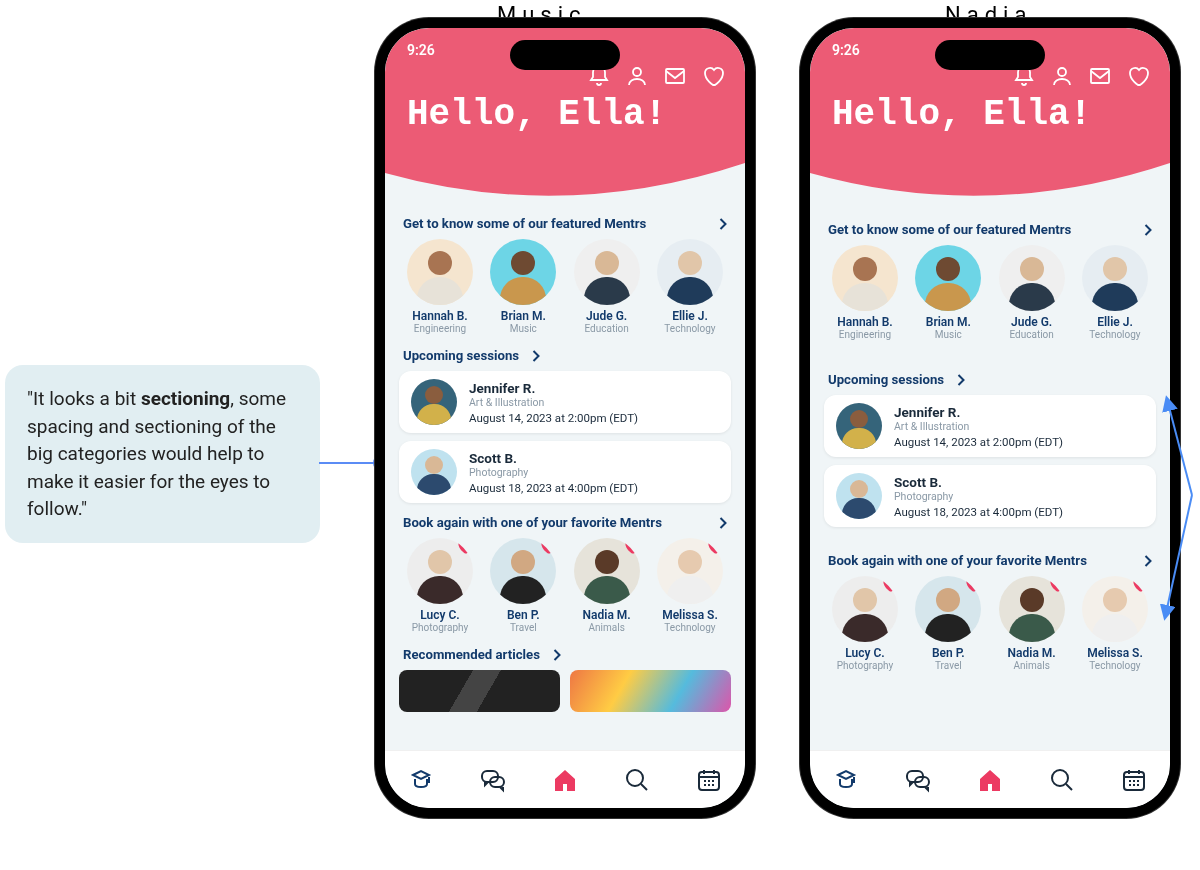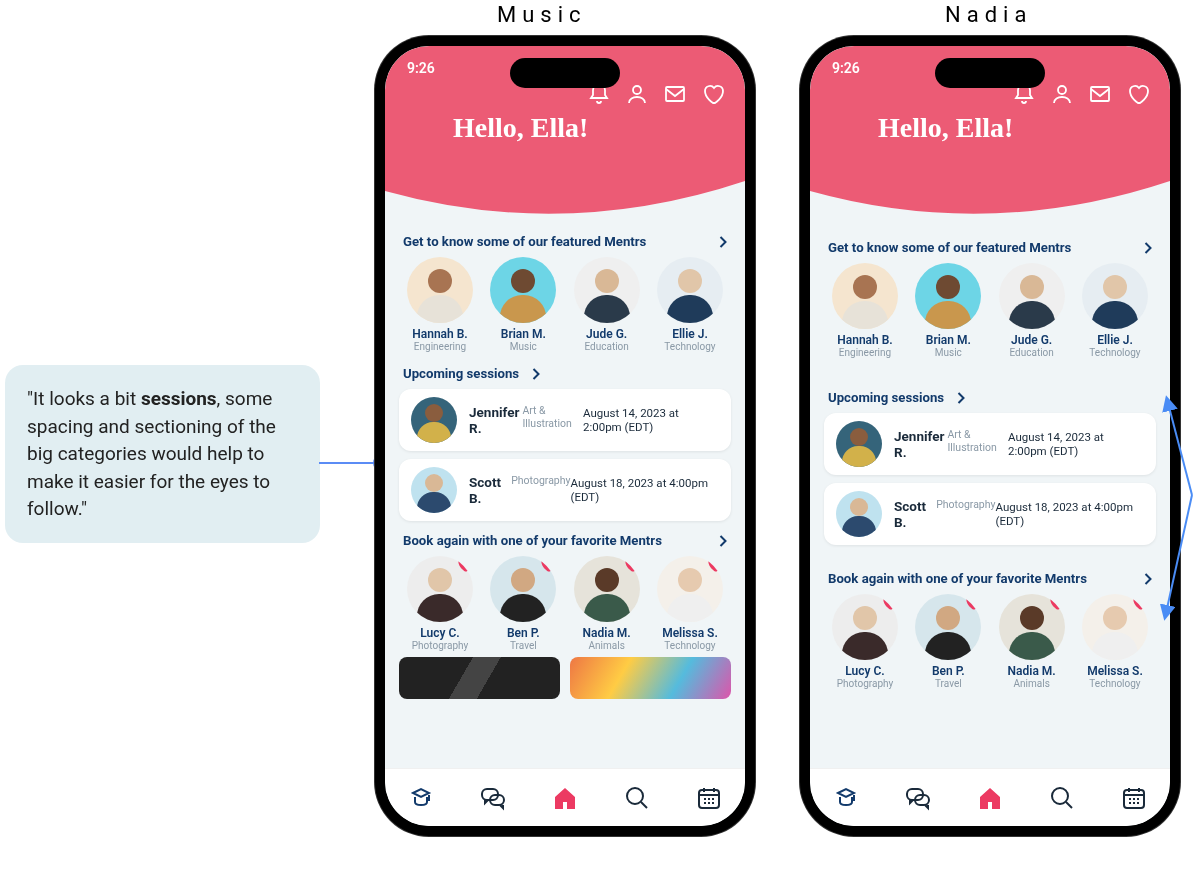--- a/index.html
+++ b/index.html
@@ -15,21 +15,21 @@
   position: absolute; left: 5px; top: 365px; width: 315px;
   background: #e1eef2; border-radius: 18px; padding: 20px 22px;
   font-size: 19px; line-height: 1.45; color: #222;
 }
 .callout b { font-weight: 700; }
 
 .pointer-line { position: absolute; left: 319px; top: 462px; width: 60px; height: 2px; background: #5b8cf5; }
 .pointer-dot { position: absolute; left: 373px; top: 454px; width: 18px; height: 18px; background: #5b8cf5; border-radius: 50%; }
 
 .phone {
-  position: absolute; top: 36px; width: 380px; height: 800px;
+  position: absolute; top: 18px; width: 380px; height: 800px;
   background: #000; border-radius: 54px; padding: 10px;
   box-shadow: 0 0 0 1px #333;
 }
 .phone-before { left: 375px; }
 .phone-after { left: 800px; }
 
 .screen {
   width: 100%; height: 100%; background: #f0f5f7; border-radius: 44px;
   overflow: hidden; position: relative;
 }
@@ -45,21 +45,21 @@
 }
 .header-curve { position: absolute; bottom: -1px; left: 0; right: 0; height: 46px; }
 .header-curve svg { width: 100%; height: 100%; display: block; }
 
 .status-bar { display: flex; justify-content: space-between; align-items: center; padding: 14px 22px 0; font-size: 14px; font-weight: 600; }
 .status-right { display: flex; gap: 4px; align-items: center; }
 
 .header-icons { display: flex; justify-content: flex-end; gap: 14px; padding: 6px 20px 0; }
 .header-icons svg { width: 24px; height: 24px; }
 
-.greeting { font-family: Liberation Serif, serif; font-size: 28px; font-weight: 700; padding: 6px 22px 14px; margin-left: 46px; }
+.greeting { font-family: Liberation Mono, monospace; font-size: 36px; font-weight: 700; padding: 6px 22px 14px; }
 
 .content { padding: 0 14px 0; font-size: 12px; }
 
 .section-header { display: flex; align-items: center; justify-content: space-between; color: #123a6b; font-weight: 700; font-size: 13.2px; padding: 4px 4px 8px; margin-top: 4px; }
 .after .content { padding-top: 6px; }
 .after .section-header { margin-top: 22px; }
 .after .section-header:first-child { margin-top: 4px; }
 
 .chevron-svg { width: 9px; height: 12px; }
 
@@ -74,21 +74,21 @@
 .heart-badge { position: absolute; top: -2px; right: -2px; width: 20px; height: 20px; z-index: 2; }
 .heart-badge svg { width: 100%; height: 100%; }
 
 .session-card {
   background: #fff; border-radius: 12px; padding: 8px 12px; display: flex; gap: 12px; align-items: center;
   margin-bottom: 8px; box-shadow: 0 1px 3px rgba(0,0,0,0.08);
 }
 .session-avatar { width: 46px; height: 46px; border-radius: 50%; background: #ddd; position: relative; overflow: hidden; display: flex; align-items: flex-end; justify-content: center; flex-shrink: 0; }
 .session-avatar .head { width: 18px; height: 18px; background: #b8927a; border-radius: 50%; position: absolute; top: 7px; }
 .session-avatar .body { width: 34px; height: 26px; border-radius: 16px 16px 0 0; position: absolute; bottom: -5px; }
-.session-info { display: flex; flex-direction: row; }
+.session-info { display: flex; flex-direction: column; }
 .session-name { font-size: 13.5px; font-weight: 700; color: #1a2a3a; }
 .session-field { font-size: 10.5px; color: #8a99a6; }
 .session-time { font-size: 11.5px; color: #1a2a3a; margin-top: 2px; }
 
 .articles-row { display: flex; gap: 10px; height: 42px; overflow: hidden; }
 .article-thumb { flex: 1; border-radius: 8px; background: #ccc; }
 
 .bottom-nav {
   position: absolute; bottom: 0; left: 0; right: 0; height: 58px; background: #fff;
   border-top: 1px solid rgba(0,0,0,0.06);
@@ -103,21 +103,21 @@
 </style>
 </head>
 <body>
 
 <div class="container">
 
   <div class="label-top label-before">Music</div>
   <div class="label-top label-after">Nadia</div>
 
   <div class="callout">
-    <span>"It looks a bit </span><b>sessions</b><span>, some spacing and sectioning of the big categories would help to make it easier for the eyes to follow."</span>
+    <span>"It looks a bit </span><b>sectioning</b><span>, some spacing and sectioning of the big categories would help to make it easier for the eyes to follow."</span>
   </div>
   <div class="pointer-line"></div>
   <div class="pointer-dot"></div>
 
   <div class="phone phone-before">
     <div class="screen">
       <div class="notch"></div>
       <div class="header">
         <div class="status-bar">
           <span>9:26</span>
@@ -285,20 +285,26 @@
                     <path d="M12 21s-8-5-8-12a5 5 0 019-3 5 5 0 019 3c0 7-8 12-8 12z"></path>
                   </svg></div>
         <div class="head" style="background:#e6caaf"></div>
         <div class="body" style="background:#efefef"></div>
       </div>
       <div class="mentor-name">Melissa S.</div>
       <div class="mentor-field">Technology</div>
             </div>
           </div>
 
+        <div class="section-header" style="justify-content:flex-start;gap:12px">
+          <span>Recommended articles</span>
+          <svg class="chevron-svg" viewBox="0 0 8 12" fill="none" stroke="#123a6b" stroke-width="2">
+              <path d="M2 1l5 5-5 5"></path>
+            </svg>
+        </div>
         <div class="articles-row">
           <div class="article-thumb" style="background:linear-gradient(120deg,#222 40%,#444 40%,#444 55%,#222 55%)"></div>
           <div class="article-thumb" style="background:linear-gradient(120deg,#e74,#fc4,#5bd,#d5a)"></div>
         </div>
       </div>
 
       <div class="bottom-nav">
         <svg viewBox="0 0 28 28" fill="none" stroke="#123a6b" stroke-width="2">
             <path d="M6 9l8-4 8 4-8 4z M8 13v5c0 2 3 3 6 3s6-1 6-3v-5 M22 11v6"></path>
           </svg>

